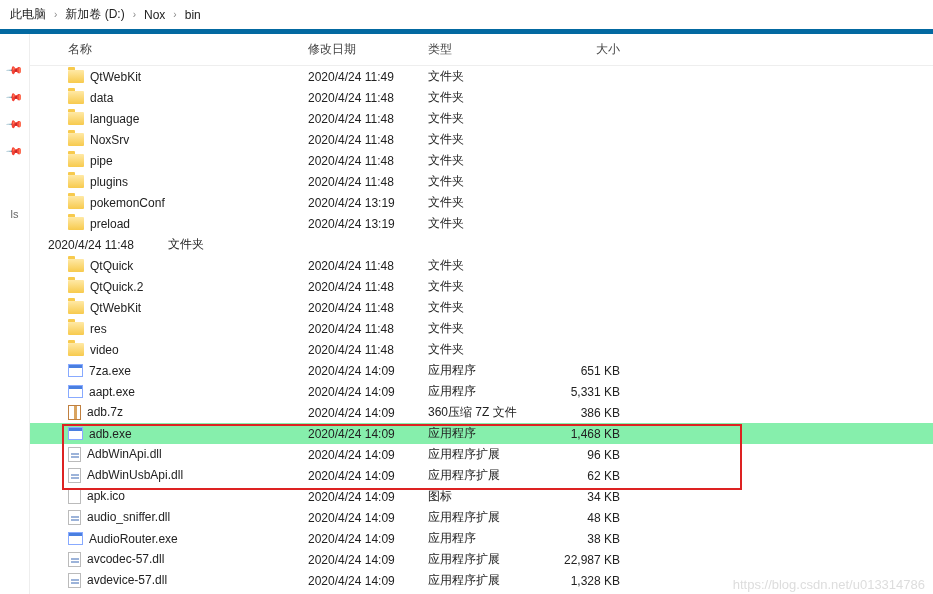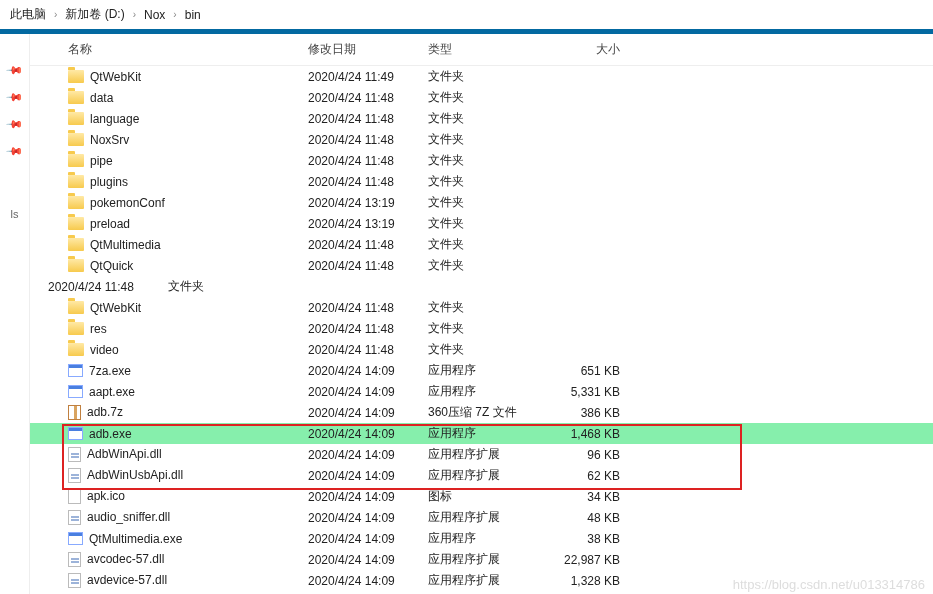--- a/index.html
+++ b/index.html
@@ -218,38 +218,38 @@
         <div class="file-row">
           <div class="col-name">
             <span class="icon-folder"></span>
             <span>preload</span>
           </div>
           <div class="col-date">2020/4/24 13:19</div>
           <div class="col-type">文件夹</div>
           <div class="col-size"></div>
         </div>
         <div class="file-row">
-          <div class="col-name">
-            <span class="icon-folder"></span>
-            <span>QtMultimedia</span>
-          </div>
           <div class="col-date">2020/4/24 11:48</div>
           <div class="col-type">文件夹</div>
           <div class="col-size"></div>
         </div>
         <div class="file-row">
           <div class="col-name">
             <span class="icon-folder"></span>
             <span>QtQuick</span>
           </div>
           <div class="col-date">2020/4/24 11:48</div>
           <div class="col-type">文件夹</div>
           <div class="col-size"></div>
         </div>
         <div class="file-row">
+          <div class="col-name">
+            <span class="icon-folder"></span>
+            <span>QtQuick.2</span>
+          </div>
           <div class="col-date">2020/4/24 11:48</div>
           <div class="col-type">文件夹</div>
           <div class="col-size"></div>
         </div>
         <div class="file-row">
           <div class="col-name">
             <span class="icon-folder"></span>
             <span>QtWebKit</span>
           </div>
           <div class="col-date">2020/4/24 11:48</div>
@@ -342,21 +342,21 @@
             <span class="icon-dll"></span>
             <span>audio_sniffer.dll</span>
           </div>
           <div class="col-date">2020/4/24 14:09</div>
           <div class="col-type">应用程序扩展</div>
           <div class="col-size">48 KB</div>
         </div>
         <div class="file-row">
           <div class="col-name">
             <span class="icon-exe"></span>
-            <span>QtMultimedia.exe</span>
+            <span>AudioRouter.exe</span>
           </div>
           <div class="col-date">2020/4/24 14:09</div>
           <div class="col-type">应用程序</div>
           <div class="col-size">38 KB</div>
         </div>
         <div class="file-row">
           <div class="col-name">
             <span class="icon-dll"></span>
             <span>avcodec-57.dll</span>
           </div>

